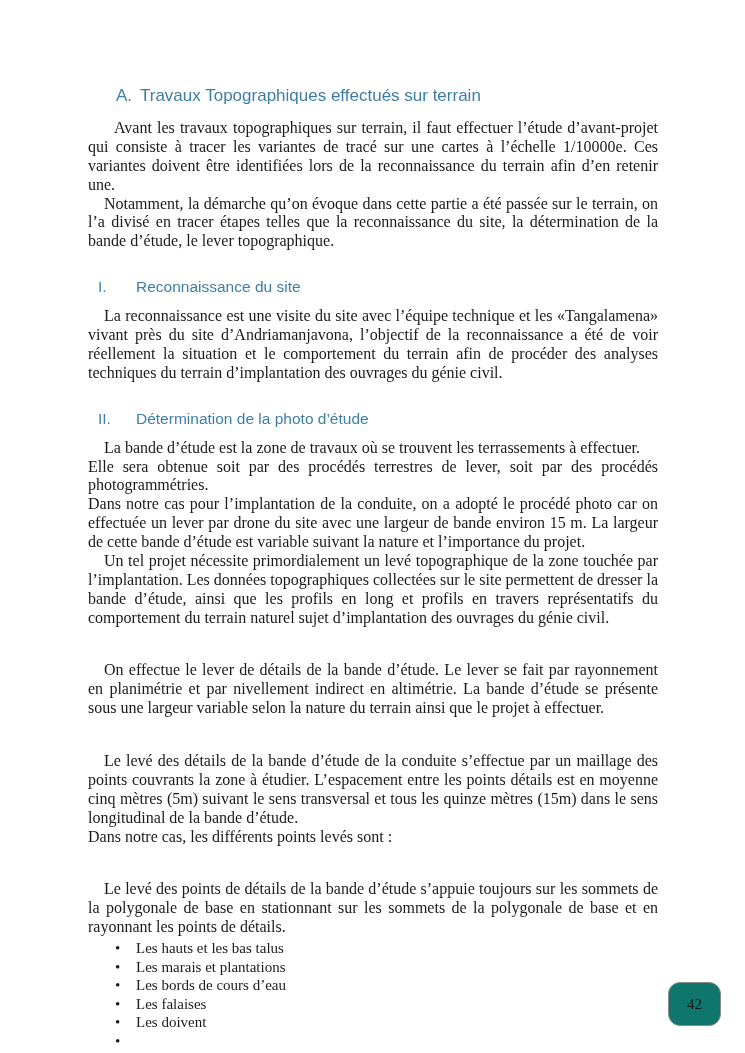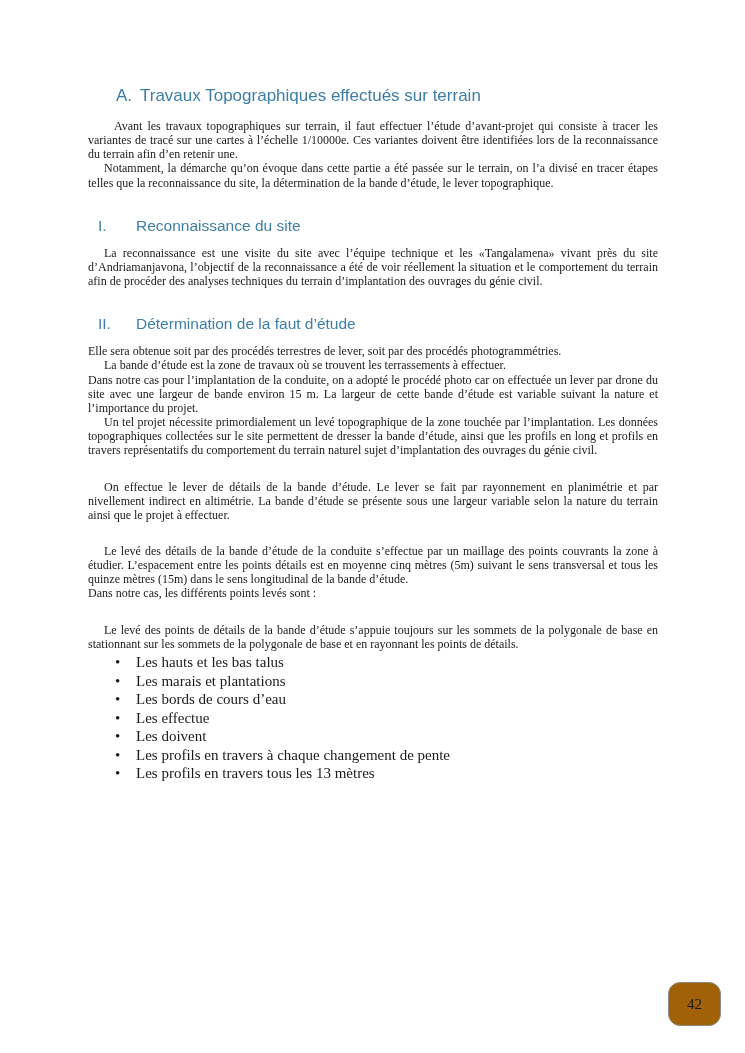--- a/index.html
+++ b/index.html
@@ -24,27 +24,27 @@
     font-family: "Liberation Sans", sans-serif;
     font-weight: 400;
     font-size: 17px;
     color: var(--accent, #3d7ea6);
     display: flex;
     margin-left: 28px;
     margin-bottom: 13px;
   }
   .title-num { width: 24px; flex: 0 0 auto; }
   .p {
-    font-size: 12px;
+    font-size: 16px;
     line-height: 1.18;
     text-align: justify;
   }
   .indent  { text-indent: 16px; }
   .indent1 { text-indent: 26px; }
-  .gap { margin-top: 22px; }
+  .gap { margin-top: 34px; }
   .sec {
     display: flex;
     font-family: "Liberation Sans", sans-serif;
     color: var(--accent, #3d7ea6);
     font-size: 15.5px;
     margin-top: 27px;
     margin-bottom: 11px;
     padding-left: 10px;
   }
   .sec-num { width: 38px; flex: 0 0 auto; }
@@ -60,21 +60,21 @@
   }
   .bullet { width: 21px; flex: 0 0 auto; }
   .pagenum-box {
     position: absolute;
     right: 24px; bottom: 27px;
     width: 53px; height: 44px;
     border: 1px solid var(--page-border, #8a8a8a);
     border-radius: 12px;
     display: flex; align-items: center; justify-content: center;
     font-size: 15px;
-    background: #a16207;
+    background: #0f766e;
   }
 </style>
 </head>
 <body>
 
 <div class="page">
   <div class="content">
 
     <h1 class="title">
       <span class="title-num">A.</span>
@@ -85,24 +85,24 @@
     <p class="p indent">Notamment, la démarche qu’on évoque dans cette partie a été passée sur le terrain, on l’a divisé en tracer étapes telles que la reconnaissance du site, la détermination de la bande d’étude, le lever topographique.</p>
 
     <div class="sec">
       <span class="sec-num">I.</span>
       <span>Reconnaissance du site</span>
     </div>
     <p class="p indent">La reconnaissance est une visite du site avec l’équipe technique et les «Tangalamena» vivant près du site d’Andriamanjavona, l’objectif de la reconnaissance a été de voir réellement la situation et le comportement du terrain afin de procéder des analyses techniques du terrain d’implantation des ouvrages du génie civil.</p>
 
     <div class="sec">
       <span class="sec-num">II.</span>
-      <span>Détermination de la faut d’étude</span>
+      <span>Détermination de la photo d’étude</span>
     </div>
+    <p class="p indent">La bande d’étude est la zone de travaux où se trouvent les terrassements à effectuer.</p>
     <p class="p">Elle sera obtenue soit par des procédés terrestres de lever, soit par des procédés photogrammétries.</p>
-    <p class="p indent">La bande d’étude est la zone de travaux où se trouvent les terrassements à effectuer.</p>
     <p class="p">Dans notre cas pour l’implantation de la conduite, on a adopté le procédé photo car on effectuée un lever par drone du site avec une largeur de bande environ 15 m. La largeur de cette bande d’étude est variable suivant la nature et l’importance du projet.</p>
 
     <p class="p indent">Un tel projet nécessite primordialement un levé topographique de la zone touchée par l’implantation. Les données topographiques collectées sur le site permettent de dresser la bande d’étude, ainsi que les profils en long et profils en travers représentatifs du comportement du terrain naturel sujet d’implantation des ouvrages du génie civil.</p>
     <p class="p indent gap">On effectue le lever de détails de la bande d’étude. Le lever se fait par rayonnement en planimétrie et par nivellement indirect en altimétrie. La bande d’étude se présente sous une largeur variable selon la nature du terrain ainsi que le projet à effectuer.</p>
     <p class="p indent gap">Le levé des détails de la bande d’étude de la conduite s’effectue par un maillage des points couvrants la zone à étudier. L’espacement entre les points détails est en moyenne cinq mètres (5m) suivant le sens transversal et tous les quinze mètres (15m) dans le sens longitudinal de la bande d’étude.</p>
     <p class="p">Dans notre cas, les différents points levés sont :</p>
     <p class="p indent gap">Le levé des points de détails de la bande d’étude s’appuie toujours sur les sommets de la polygonale de base en stationnant sur les sommets de la polygonale de base et en rayonnant les points de détails.</p>
 
     <ul class="points">
       <li>
@@ -112,29 +112,28 @@
       <li>
         <span class="bullet">•</span>
         <span>Les marais et plantations</span>
       </li>
       <li>
         <span class="bullet">•</span>
         <span>Les bords de cours d’eau</span>
       </li>
       <li>
         <span class="bullet">•</span>
-        <span>Les effectue</span>
+        <span>Les falaises</span>
       </li>
       <li>
         <span class="bullet">•</span>
         <span>Les doivent</span>
       </li>
       <li>
         <span class="bullet">•</span>
-        <span>Les profils en travers à chaque changement de pente</span>
       </li>
       <li>
         <span class="bullet">•</span>
         <span>Les profils en travers tous les 13 mètres</span>
       </li>
     </ul>
 
   </div>
 
   <div class="pagenum-box">

